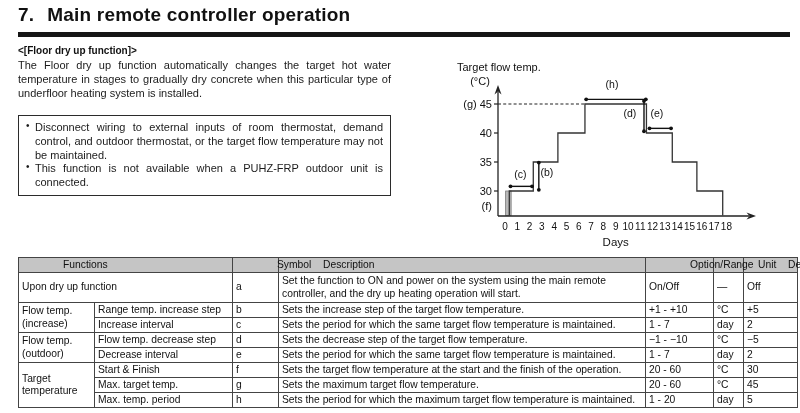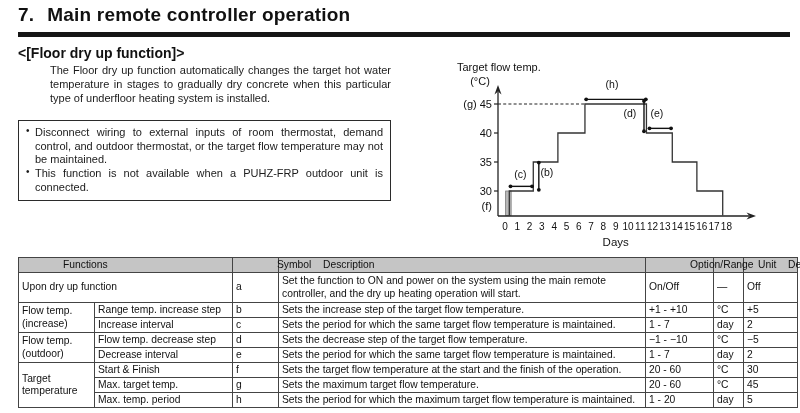--- a/index.html
+++ b/index.html
@@ -4,23 +4,23 @@
 <style>
   html,body{margin:0;padding:0;background:#fff;}
   .page{position:relative;width:800px;height:413px;background:#fff;overflow:hidden;
         font-family:"Liberation Sans",sans-serif;color:#1b1b1b;}
   
   .title-row{position:absolute;left:18px;top:4px;display:flex;gap:13px;
              font-size:19px;font-weight:bold;color:#111;letter-spacing:.2px;}
   .title-bar{position:absolute;left:18px;top:32px;width:772px;height:5px;background:#151515;}
   
   .left-col{position:absolute;left:18px;top:45px;width:373px;font-size:11px;line-height:1.24;}
-  .left-col h3{font-size:14px;font-weight:bold;margin:0 0 2px 0;color:#111;}
+  .left-col h3{font-size:10px;font-weight:bold;margin:0 0 2px 0;color:#111;}
   .left-col p{margin:0;text-align:justify;}
-  .left-col p.gap-after{margin-bottom:13px;margin-left:32px;}
+  .left-col p.gap-after{margin-bottom:13px;}
   .note-box{margin-top:15px;border:1.5px solid #2b2b2b;padding:5px 7px 6px 5px;}
   .note-box ul{margin:0;padding:0;list-style:none;}
   .note-box li{position:relative;padding-left:11px;text-align:justify;}
   .note-box li::before{content:"\2022";position:absolute;left:2px;top:-1px;font-size:10px;}
   
   .chart-wrap{position:absolute;left:440px;top:54px;width:360px;height:212px;}
   .chart-wrap svg{width:100%;height:100%;}
   .chart-wrap text{fill:#111;}
   
   table.spec{position:absolute;left:18px;top:257px;width:779px;border-collapse:collapse;

